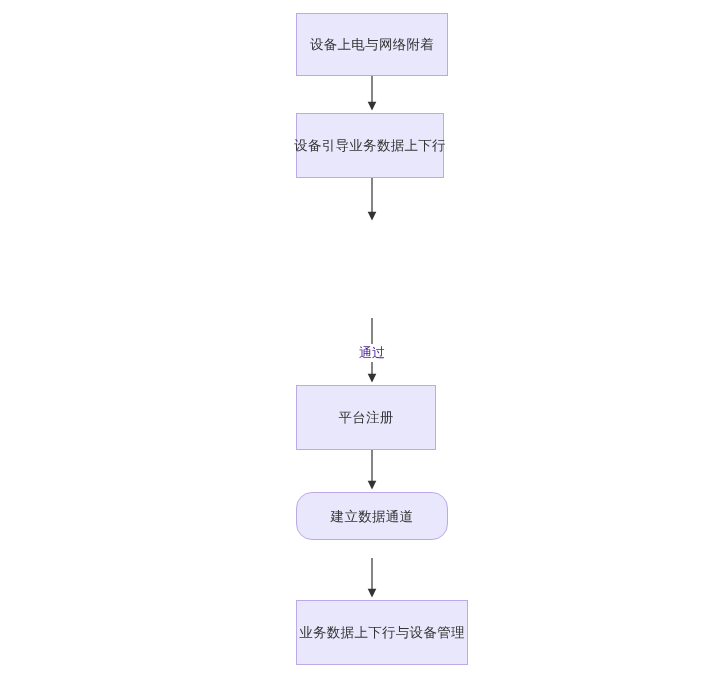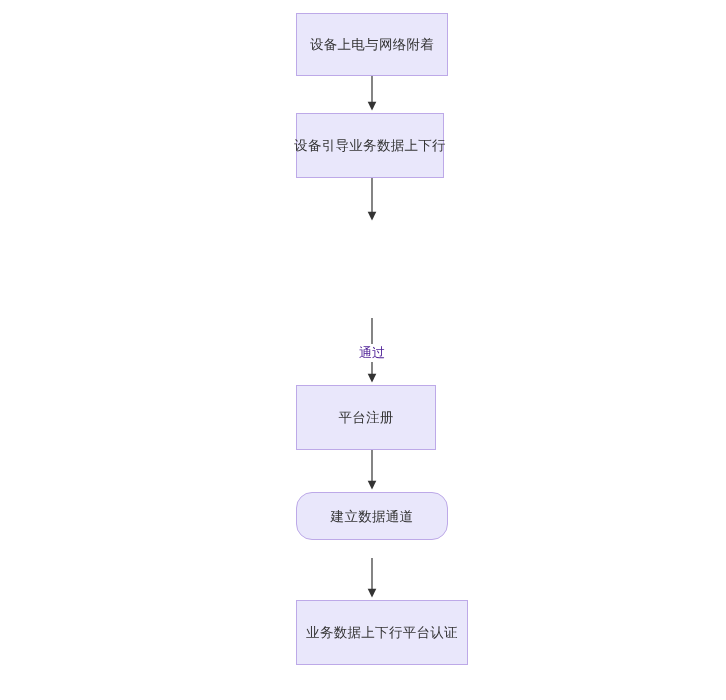--- a/index.html
+++ b/index.html
@@ -110,16 +110,16 @@
   <div class="node node-process" style="left:296px; top:385px; width:140px; height:65px;">
     <span class="node-line">平台注册</span>
   </div>
 
   <div class="node node-process" style="left:296px; top:492px; width:152px; height:48px;border-radius:16px;">
     <span class="node-line">建立数据通道</span>
   </div>
 
   <div class="node node-process" style="left:296px; top:600px; width:172px; height:65px;">
     <span class="node-line">业务数据上下行</span>
-    <span class="node-line">平台认证</span>
+    <span class="node-line">与设备管理</span>
   </div>
 
 </div>
 
 </body></html>

